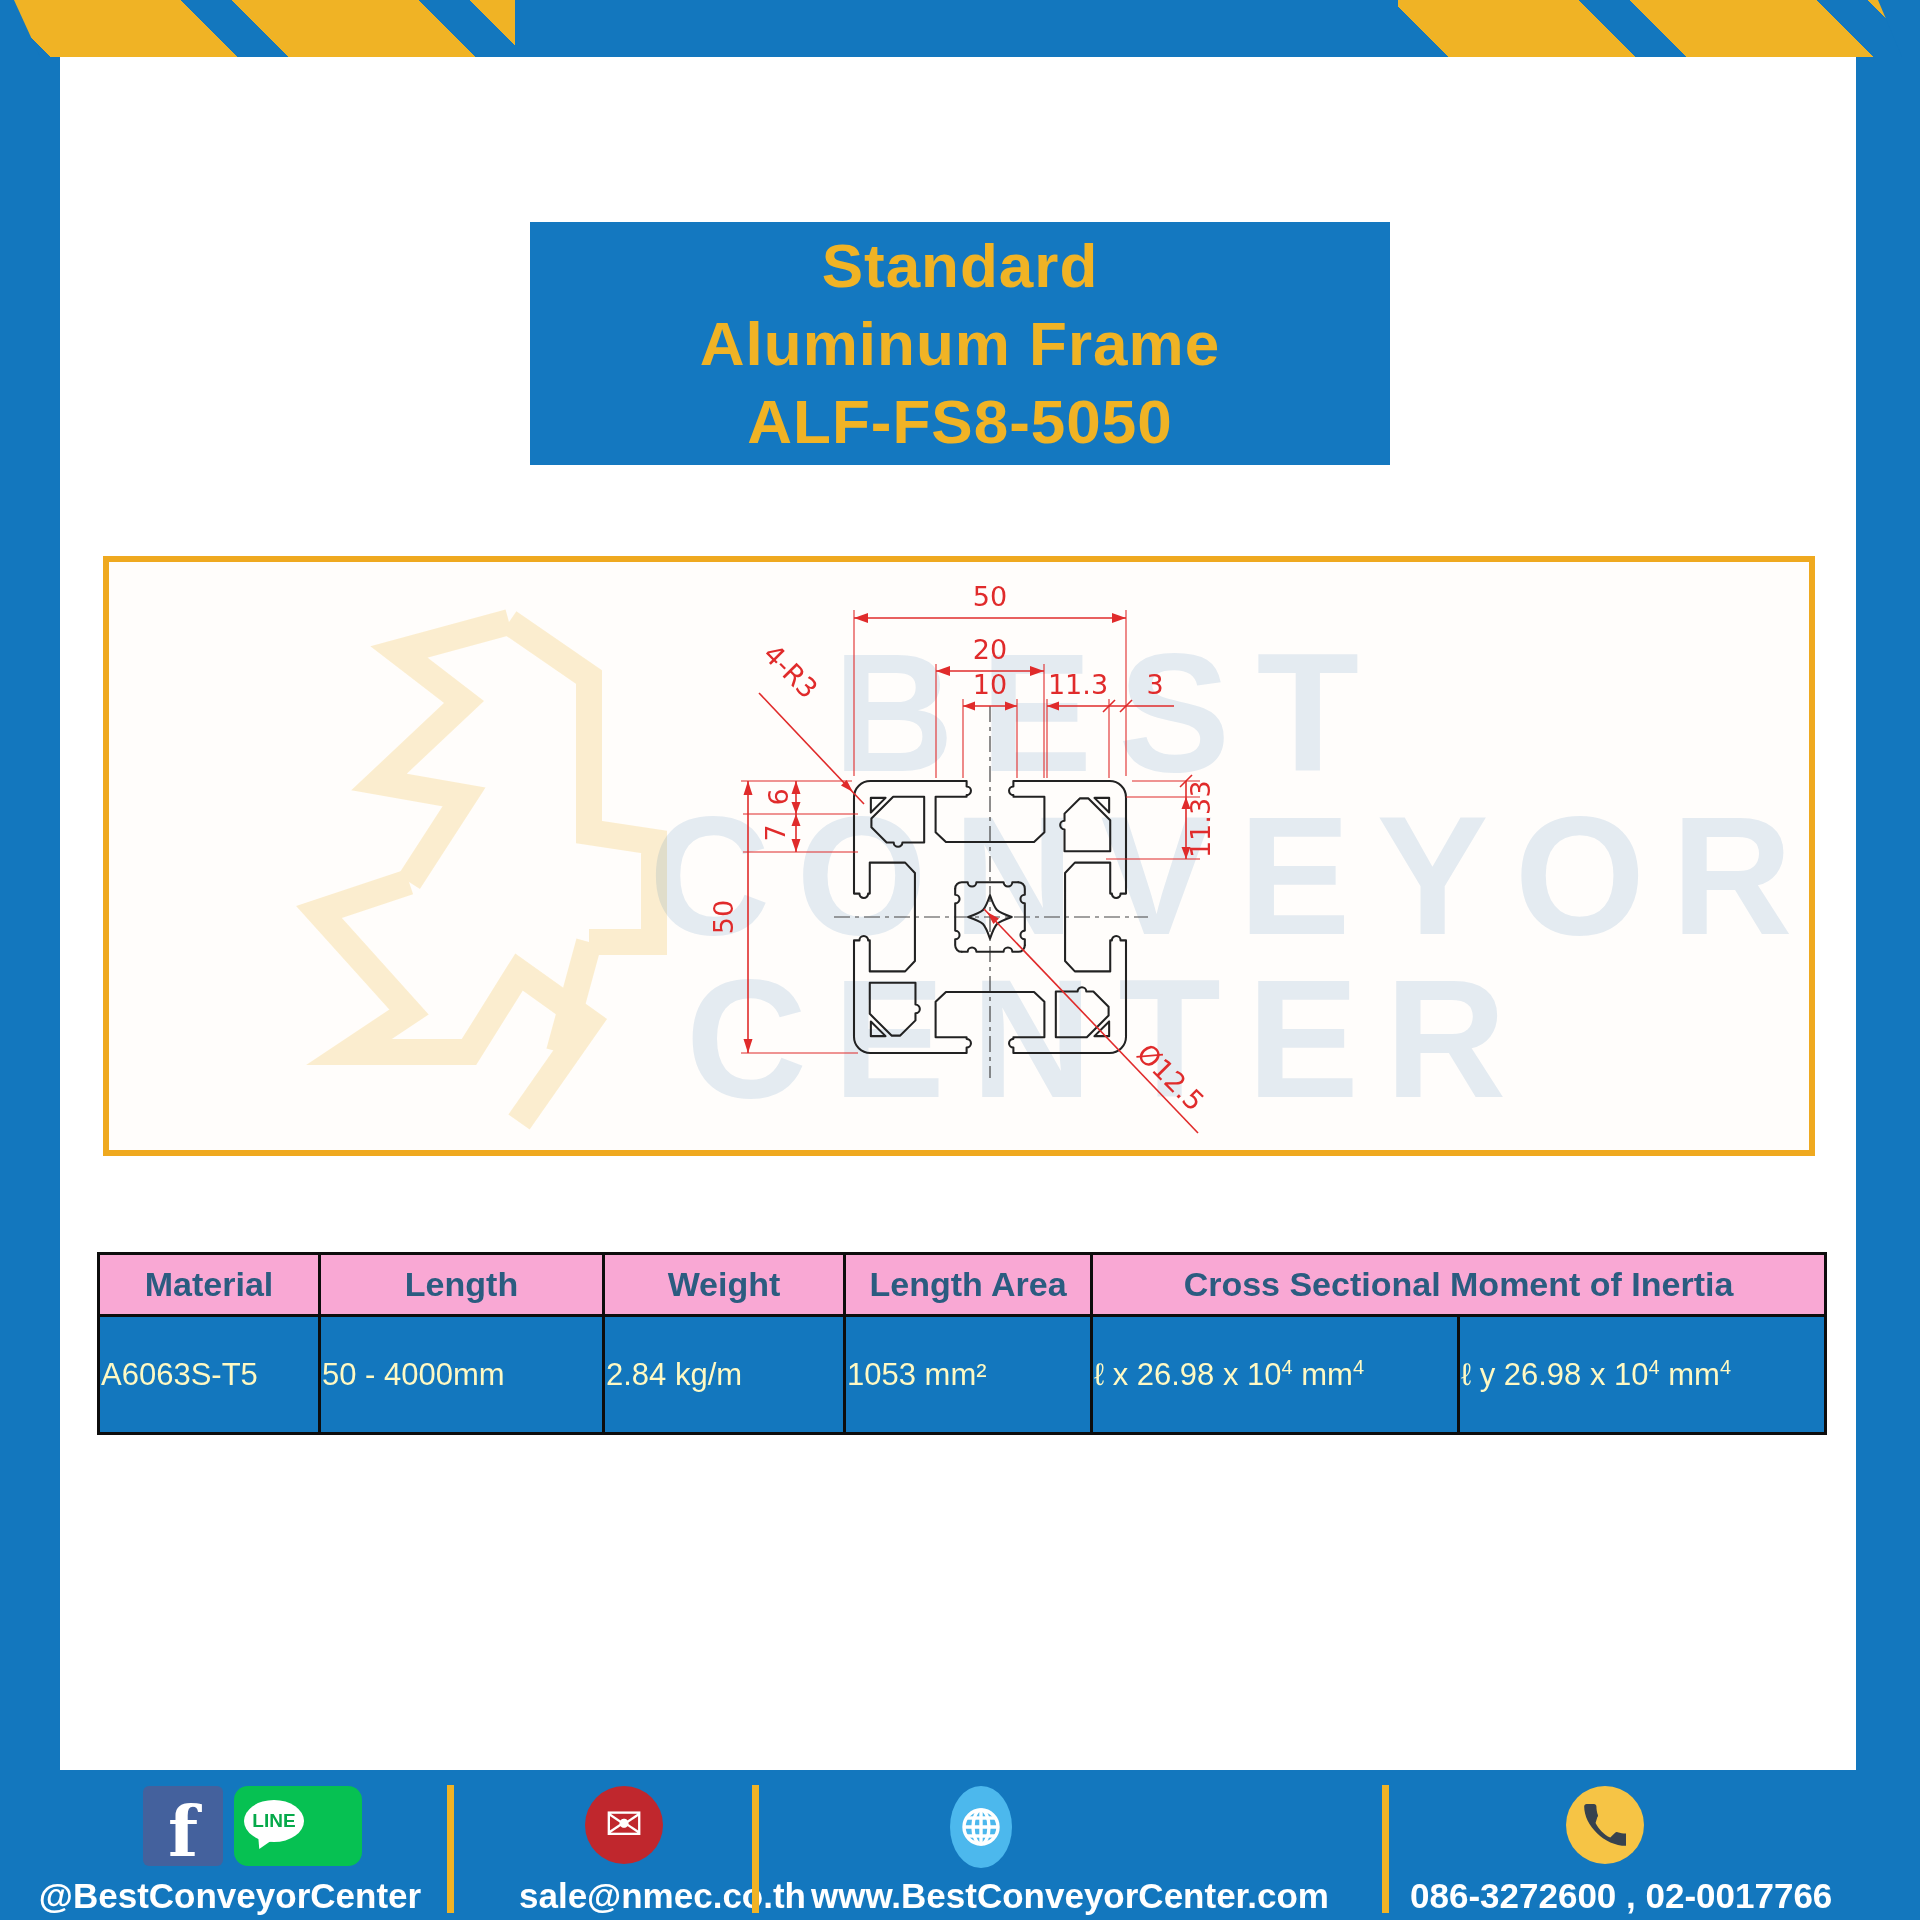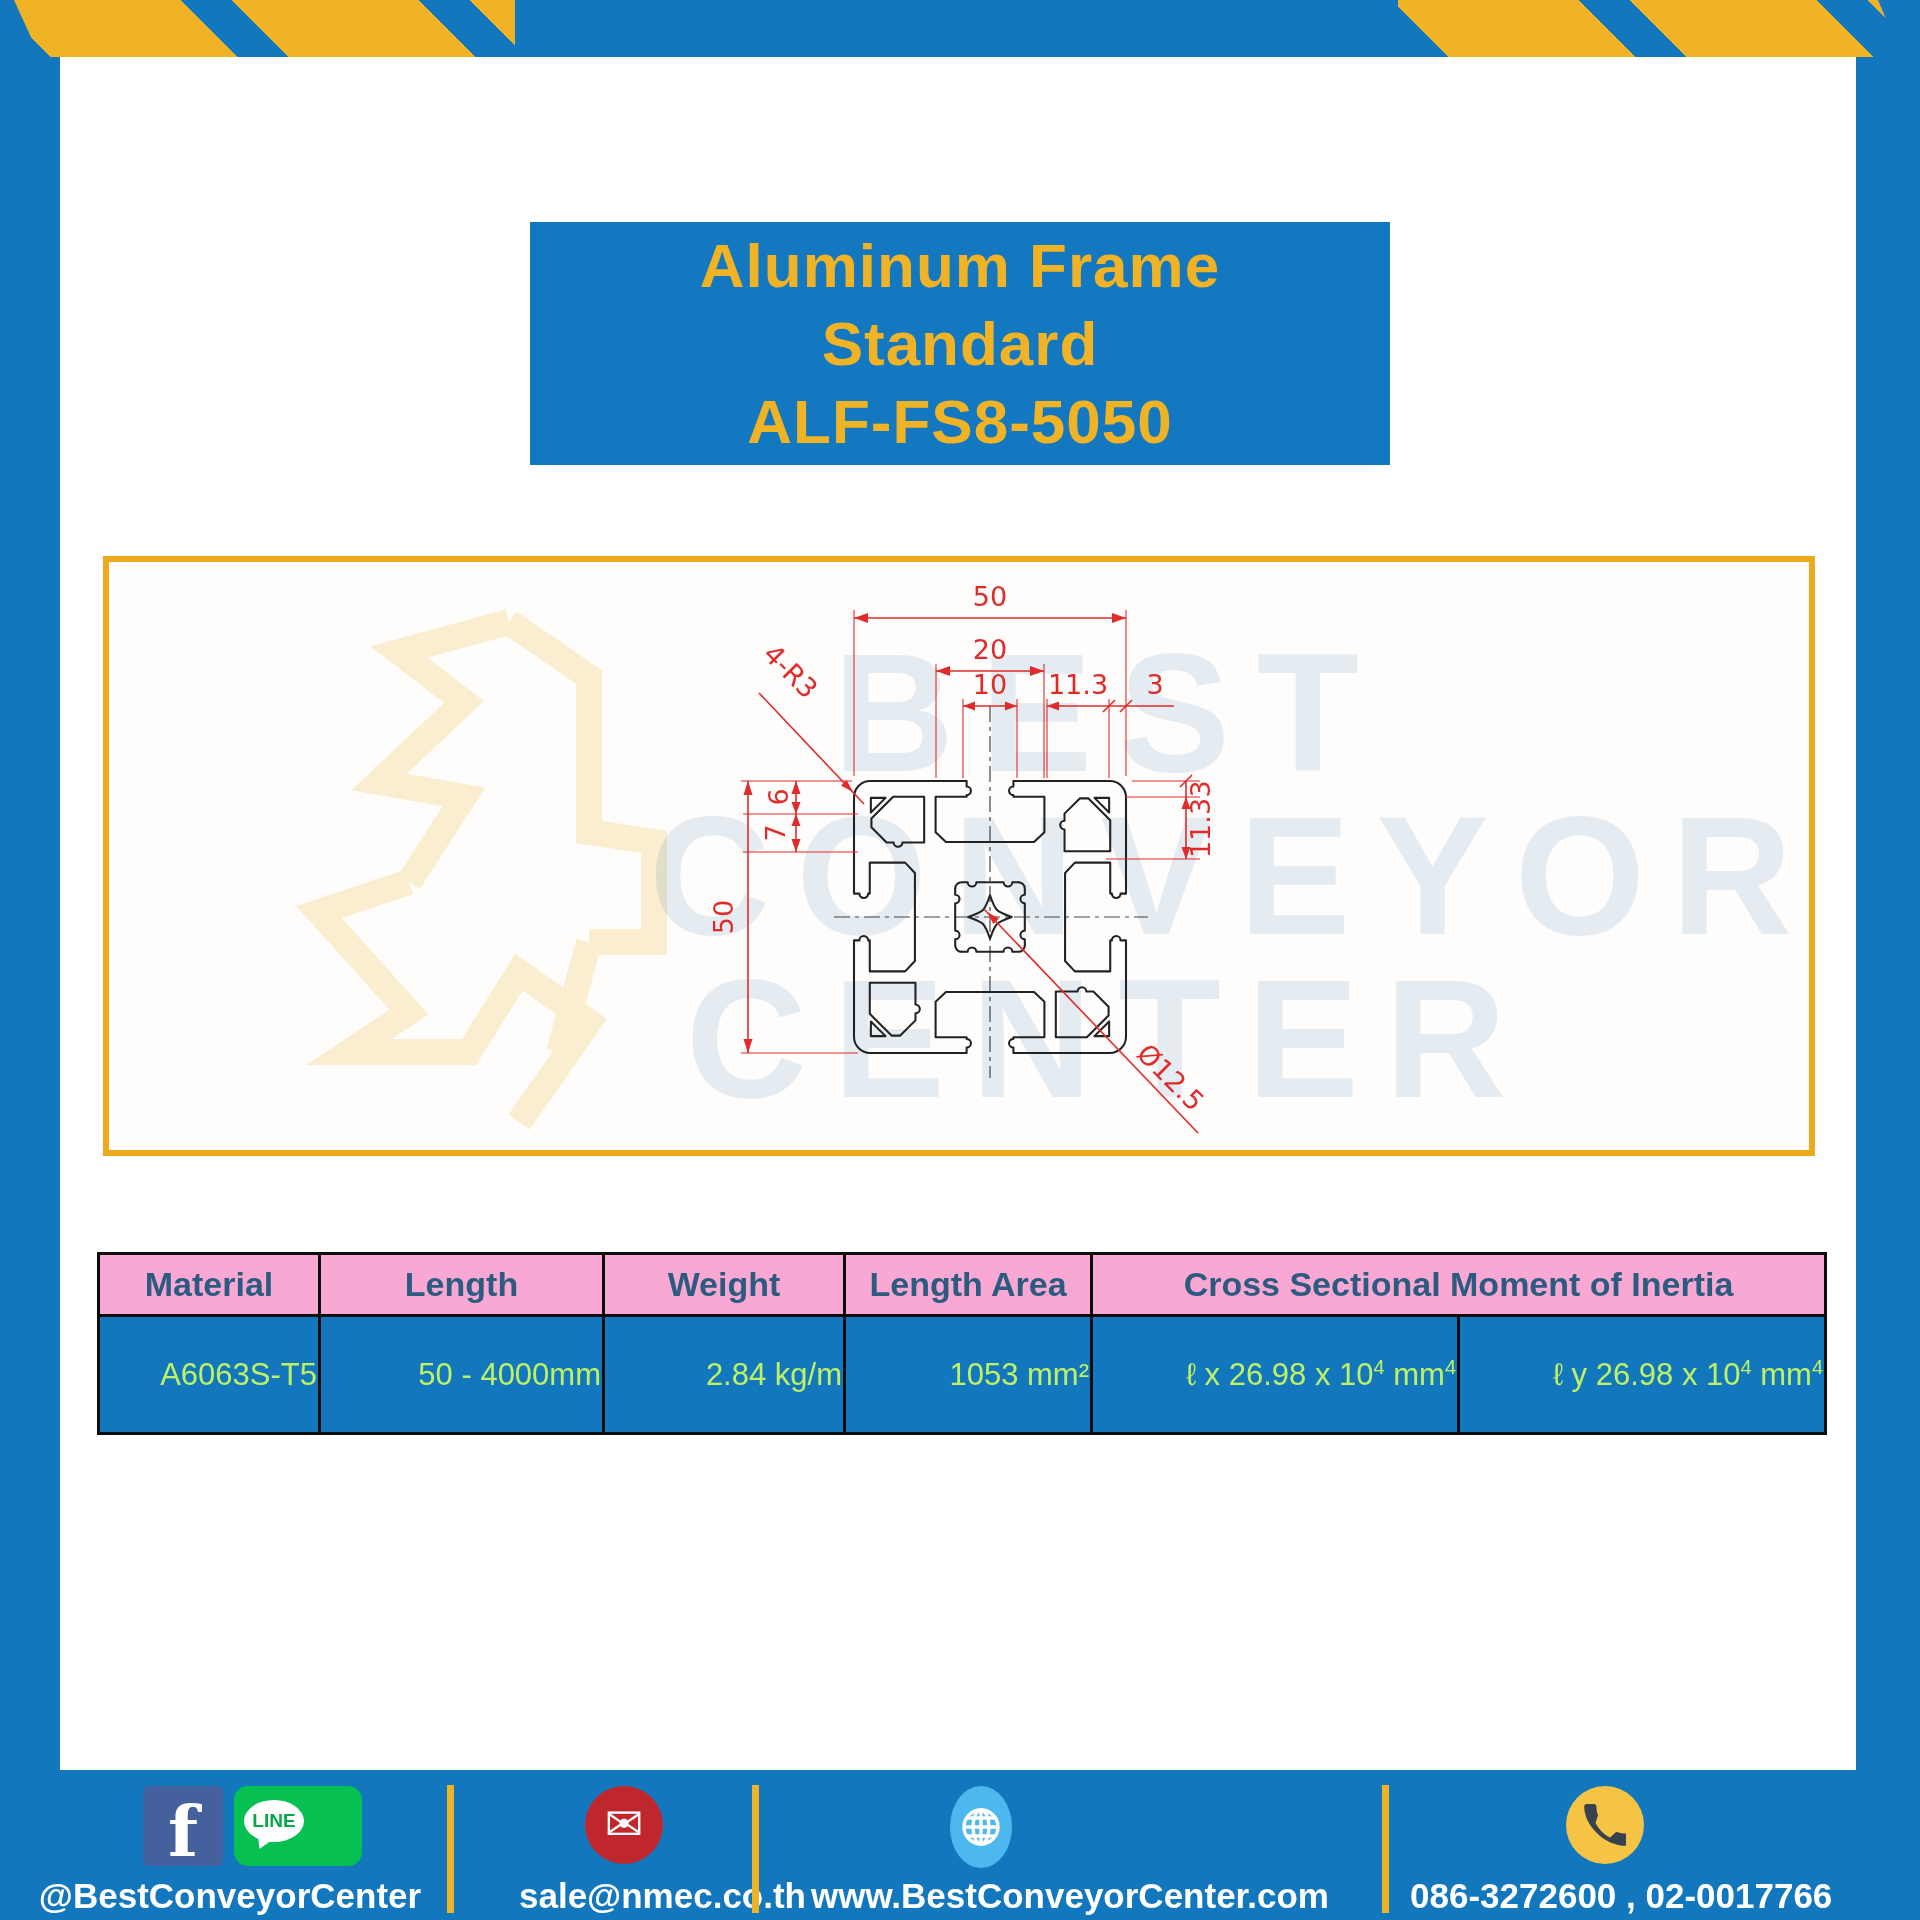--- a/index.html
+++ b/index.html
@@ -28,21 +28,21 @@
   .wm-text{position:absolute;left:540px;top:70px;width:920px;color:rgba(30,103,171,0.12);
     font-weight:800;font-size:168px;line-height:163px;letter-spacing:26px;text-align:center;white-space:nowrap;}
   .wm-logo{position:absolute;left:150px;top:20px;opacity:0.20;}
   .draw-svg{position:absolute;left:0;top:0;}
 
   
   .spec-table{position:absolute;left:37px;top:1195px;border-collapse:collapse;table-layout:fixed;width:1727px;}
   .spec-table col.c1{width:221px;} .spec-table col.c2{width:284px;} .spec-table col.c3{width:241px;}
   .spec-table col.c4{width:247px;} .spec-table col.c5{width:367px;} .spec-table col.c6{width:367px;}
   .spec-table th{background:#f9a8d4;color:#2b5c80;font-size:34px;font-weight:bold;height:57px;border:3px solid #0d0d0d;}
-  .spec-table td{background:#1377be;color:#bef264;font-size:31px;height:113px;text-align:right;border:3px solid #0d0d0d;}
+  .spec-table td{background:#1377be;color:#fef9c3;font-size:31px;height:113px;text-align:left;border:3px solid #0d0d0d;}
   .spec-table sup{font-size:20px;}
 
   
   .footer{position:absolute;left:0;top:1770px;width:1920px;height:150px;background:#1377be;}
   .f-label{position:absolute;color:#ffffff;font-weight:bold;font-size:35px;top:106px;text-align:center;white-space:nowrap;}
   .divider{position:absolute;top:15px;width:7px;height:128px;background:#f0b325;}
   .icon{position:absolute;top:16px;}
   .fb{width:80px;height:80px;background:#44619d;border-radius:6px;color:#fff;
       font-family:"DejaVu Serif",serif;font-weight:bold;font-size:70px;text-align:center;line-height:92px;overflow:hidden;}
   .line-app{width:80px;height:80px;background:#06c152;border-radius:14px;position:relative;}
@@ -61,22 +61,22 @@
   <div class="stripe-band">
     <div class="stripes left"></div>
     <div class="stripes right"></div>
     <div class="corner-wedge left"></div>
     <div class="corner-wedge right"></div>
   </div>
 
   <div class="card">
 
     <div class="title-box">
+      <div>Standard</div>
       <div>Aluminum Frame</div>
-      <div>Standard</div>
       <div>ALF-FS8-5050</div>
     </div>
 
     <div class="draw-box">
 
       <svg class="wm-logo" width="460" height="560" viewBox="0 0 460 560">
         <g fill="none" stroke="#f0b325" stroke-width="26" stroke-linejoin="miter">
           <path d="M250,40 L140,70 L205,120 L120,200 L205,215 L150,300"></path>
           <path d="M250,40 L330,95 L330,250 L395,260 L395,360 L330,360"></path>
           <path d="M150,300 L60,330 L150,430 L90,470 L210,470 L260,390 L330,440 L260,540"></path>

